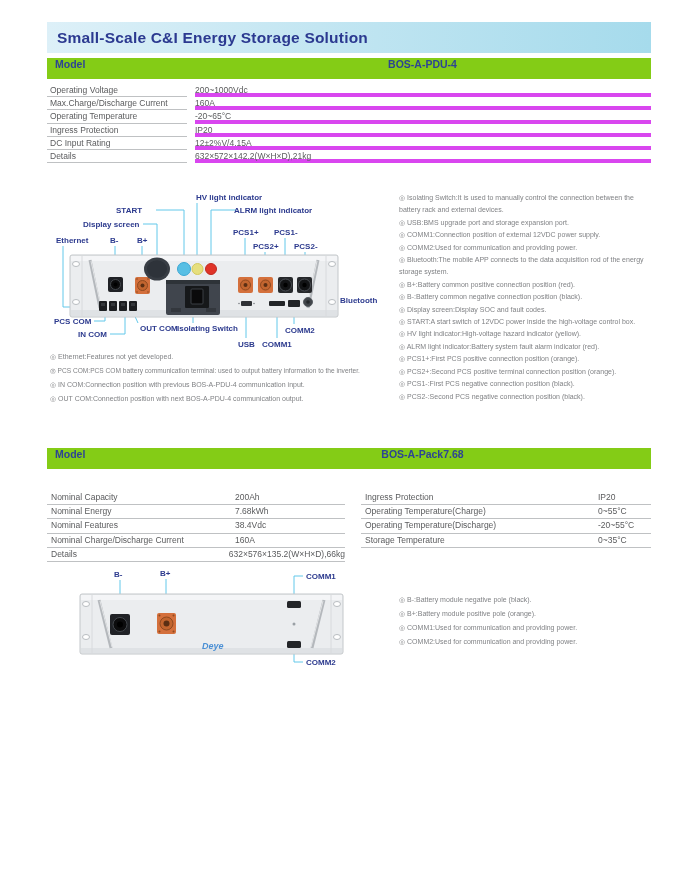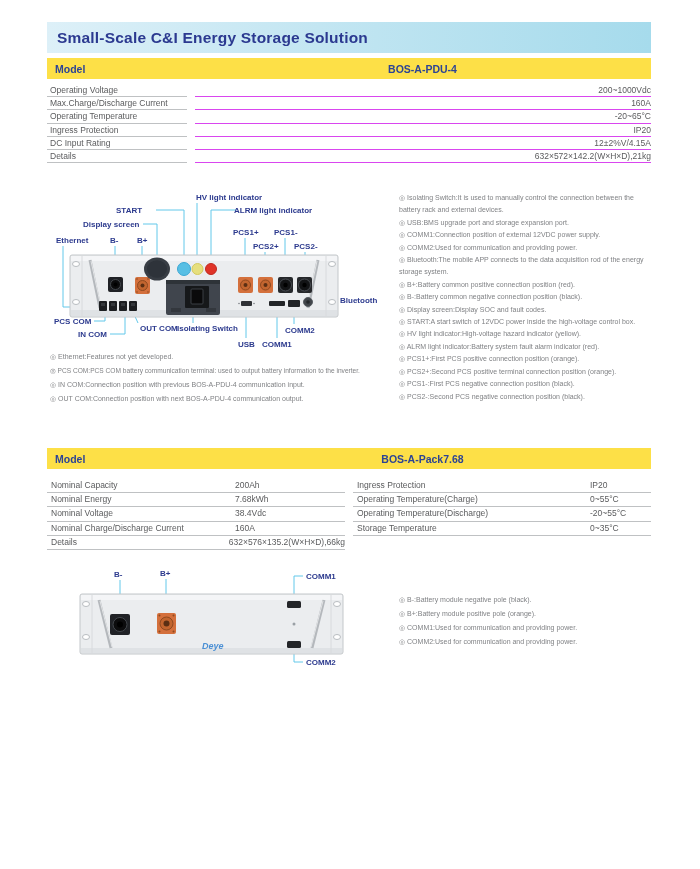--- a/index.html
+++ b/index.html
@@ -7,30 +7,30 @@
         font-family:"Liberation Sans",sans-serif;color:#58595b;}
 
   
   .title-band{position:absolute;left:47px;top:22px;width:604px;height:31px;
     background:linear-gradient(to right,#ddf0f8 0%,#c3e6f2 45%,#a6dbec 100%);
     display:flex;align-items:center;}
   .title-band h1{margin:0 0 0 10px;font-size:15.5px;font-weight:700;color:#2b3990;letter-spacing:.2px;}
 
   
   .tbl{position:absolute;left:47px;width:604px;font-size:8.5px;color:#5a5b5d;}
-  .tbl-head{height:21px;background:#fde047;position:relative;display:flex;align-items:center;}
+  .tbl-head{height:21px;background:#84cc16;position:relative;display:flex;}
   .tbl-head .hl{margin-left:8px;font-size:10.5px;font-weight:700;color:#2d4494;}
   .tbl-head .hv{position:absolute;left:148px;width:455px;text-align:center;font-size:10.5px;font-weight:700;color:#2d4494;}
   .t1-rows{margin-top:5px;}
   .trow{display:flex;height:13.2px;line-height:12.5px;}
   .trow .tl{box-sizing:border-box;width:140px;padding-left:3px;border-bottom:1px solid #bfc1c3;}
   .trow .tgap{width:8px;}
-  .trow .tv{flex:1;text-align:right;border-bottom:1px solid #d946ef;}
-
-  .t2-rows{margin-top:10px;display:flex;}
+  .trow .tv{flex:1;text-align:left;border-bottom:4px solid #d946ef;}
+
+  .t2-rows{margin-top:22px;display:flex;gap:8px;}
   .t2-half{box-sizing:border-box;}
   .t2-half.left{width:298px;margin-right:8px;}
   .t2-half.right{flex:1;}
   .t2row{display:flex;height:13.2px;line-height:12.5px;border-bottom:1px solid #bfc1c3;}
   .t2row .l{box-sizing:border-box;padding-left:4px;}
   .t2-half.left .l{width:188px;}
   .t2-half.right .l{width:237px;}
   .t2row .v{flex:1;}
 
   
@@ -268,21 +268,21 @@
       <div class="t2-half left">
         <div class="t2row">
             <div class="l">Nominal Capacity</div>
             <div class="v">200Ah</div>
           </div>
         <div class="t2row">
             <div class="l">Nominal Energy</div>
             <div class="v">7.68kWh</div>
           </div>
         <div class="t2row">
-            <div class="l">Nominal Voltage</div>
+            <div class="l">Nominal Features</div>
             <div class="v">38.4Vdc</div>
           </div>
         <div class="t2row">
             <div class="l">Nominal Charge/Discharge Current</div>
             <div class="v">160A</div>
           </div>
         <div class="t2row">
             <div class="l">Details</div>
             <div class="v">632×576×135.2(W×H×D),66kg</div>
           </div>

